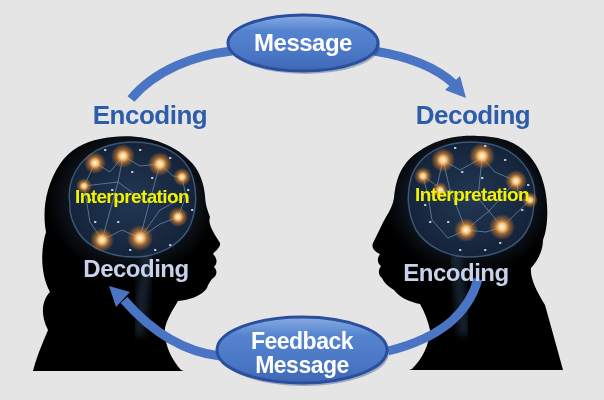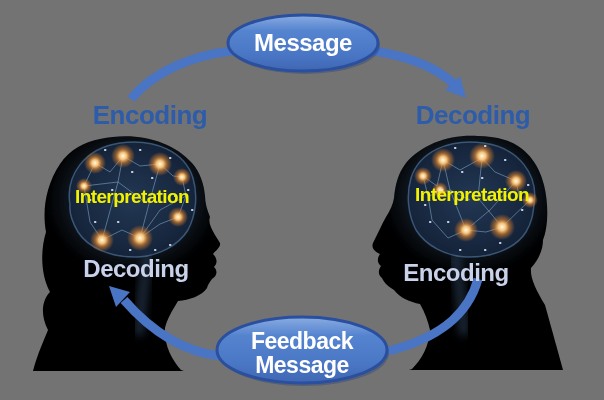--- a/index.html
+++ b/index.html
@@ -1,16 +1,16 @@
 <!DOCTYPE html>
 <html><head>
 <meta charset="utf-8">
 <style>
   html,body{margin:0;padding:0;background:#ffffff;}
-  .stage{position:relative;width:604px;height:400px;background:#737373;overflow:hidden;}
+  .stage{position:relative;width:604px;height:400px;background:#e5e5e5;overflow:hidden;}
   svg{display:block;}
   text{font-family:"Liberation Sans",sans-serif;}
   .t-process{font-size:26px;font-weight:bold;letter-spacing:-0.5px;}
   .t-inner{font-size:24px;font-weight:bold;letter-spacing:-0.5px;}
   .t-brain{font-size:19px;font-weight:bold;letter-spacing:-0.6px;}
   .t-ellipse{font-size:23px;font-weight:bold;letter-spacing:-0.5px;}
   .net{fill:none;stroke:#87aed4;stroke-width:1;opacity:0.55;}
   .cortex{fill:#1b2e4e;fill-opacity:0.6;stroke:#5d86b4;stroke-width:1.5;stroke-opacity:0.55;}
   .specks{fill:none;stroke:#dceafc;stroke-width:2.2;stroke-linecap:round;opacity:0.9;}
   .arrowline{fill:none;stroke-width:9;stroke-linecap:butt;}

